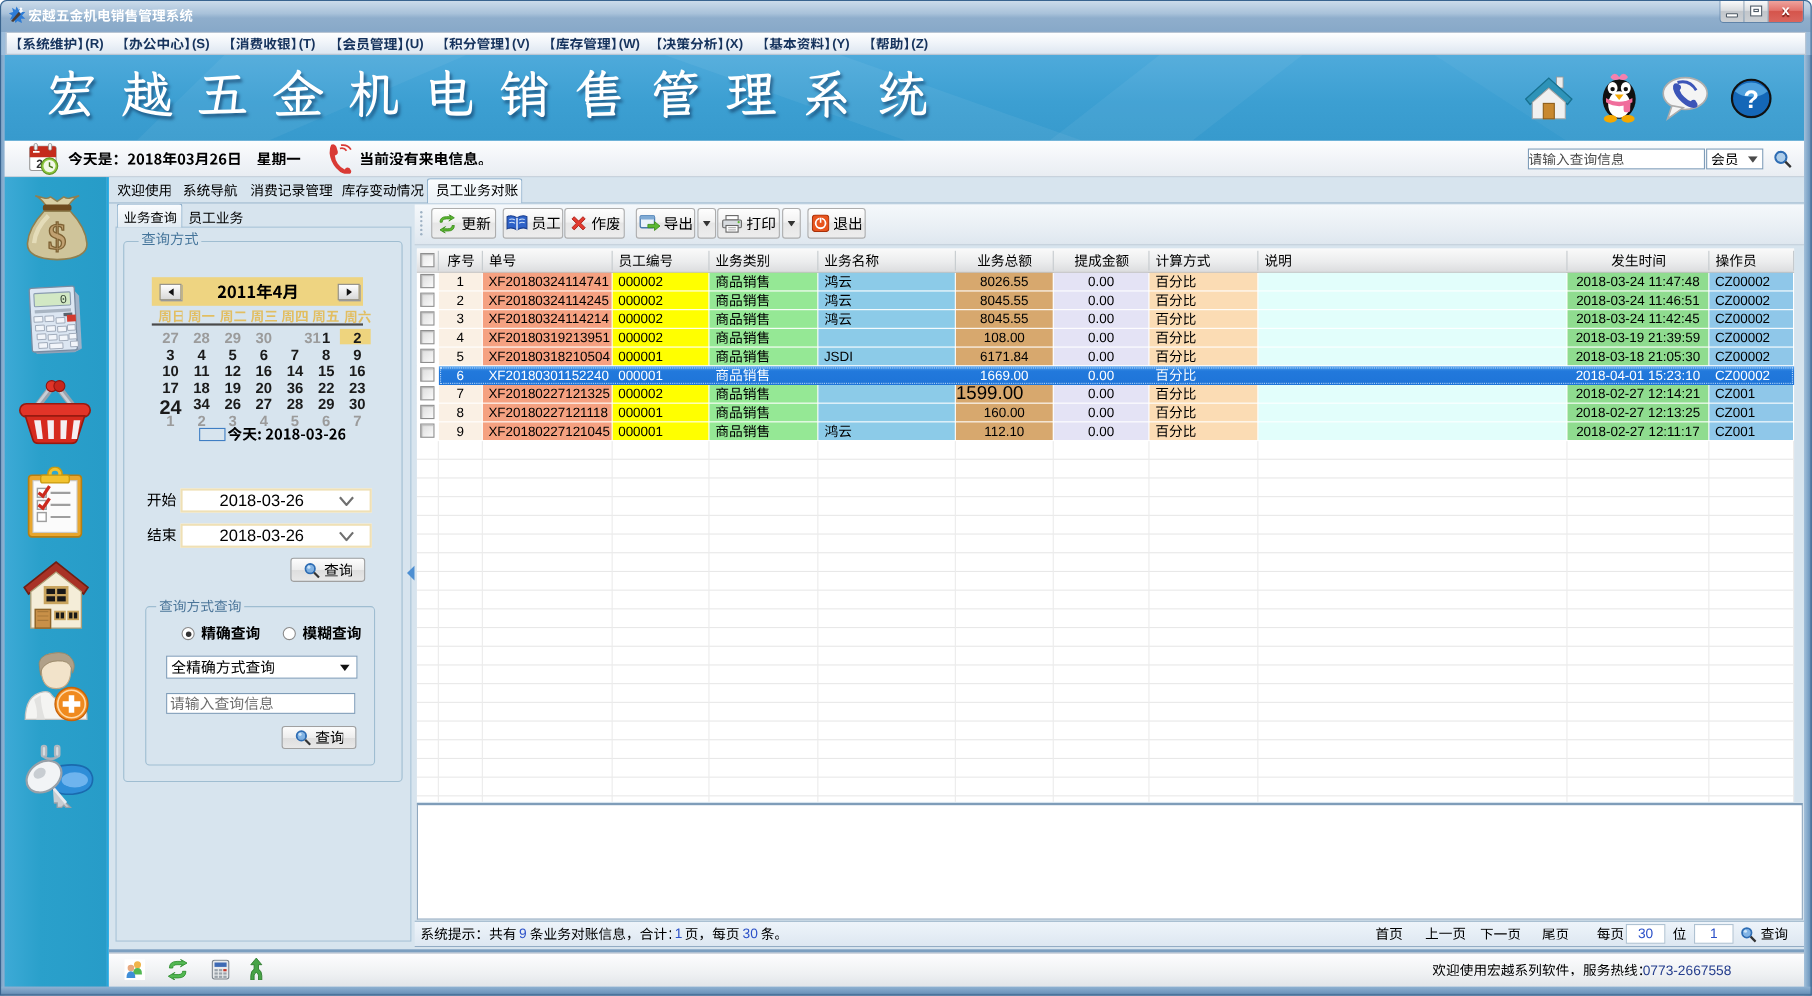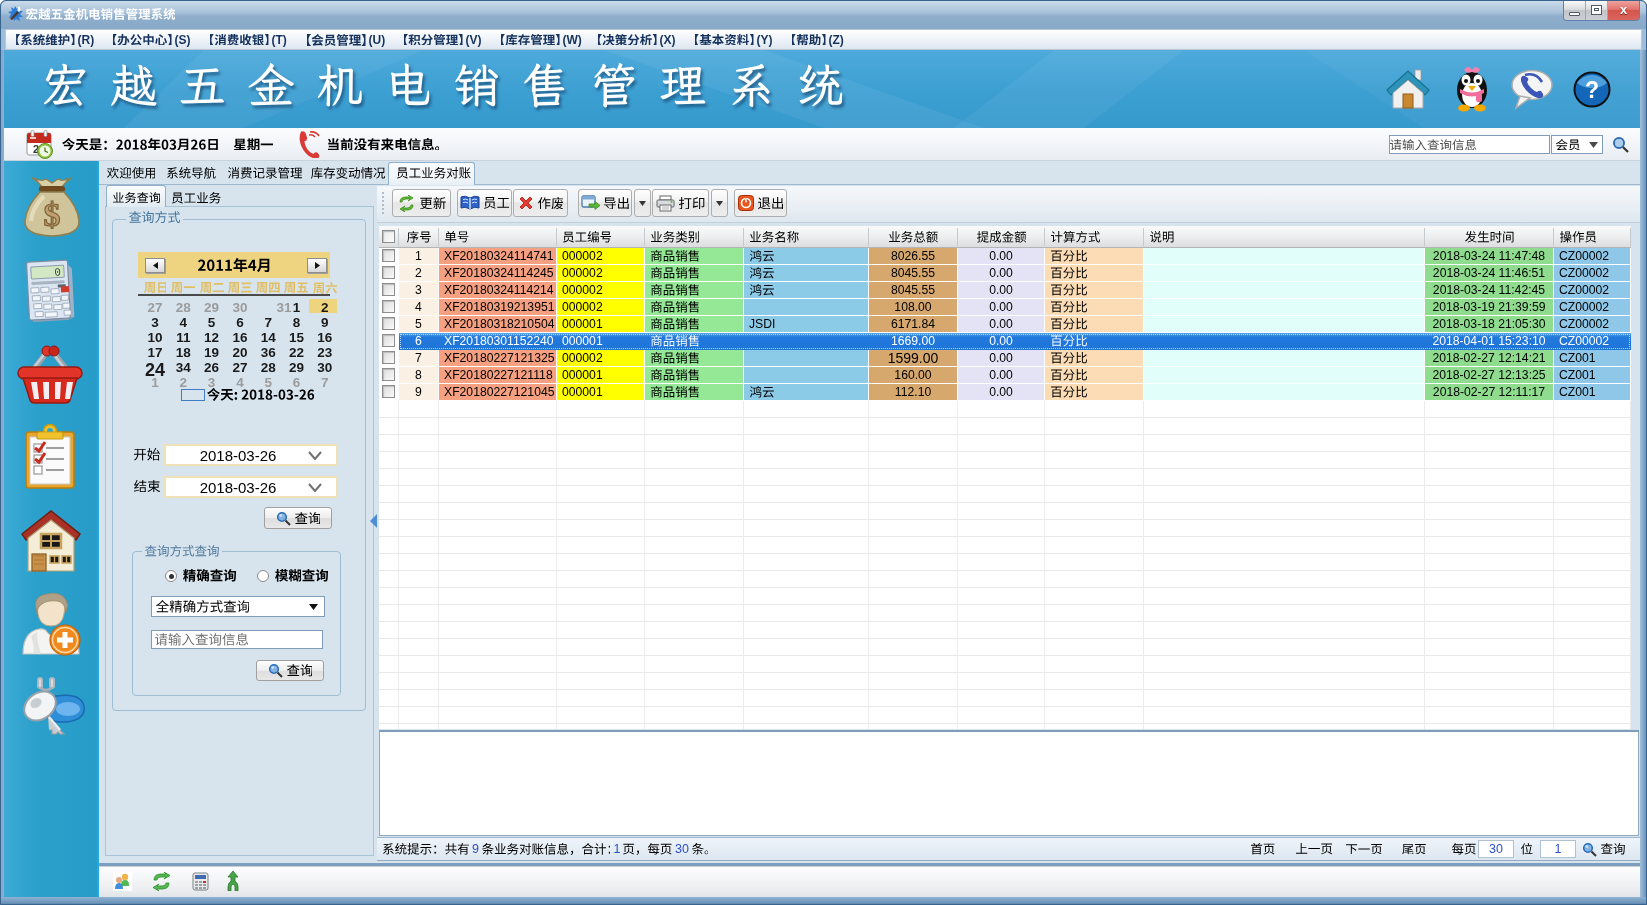--- a/index.html
+++ b/index.html
@@ -839,21 +839,21 @@
     <div class="abs" style="left:439px;top:350px;width:117px;height:16px;background:#F5A181"></div>
     <div class="abs" style="left:444px;top:350px;height:16px;font-size:12.2px;line-height:16px;color:#000">XF20180227121325</div>
     <div class="abs" style="left:557px;top:350px;width:87px;height:16px;background:#FFFF00"></div>
     <div class="abs" style="left:562px;top:350px;height:16px;font-size:12.2px;line-height:16px;color:#000">000002</div>
     <div class="abs" style="left:645px;top:350px;width:98px;height:16px;background:#95E895"></div>
     <svg class="tp" style="left:651.0px;top:352.2px;" width="48.0" height="11.6" viewBox="61 -844 3841 926">
       <use href="#t56" fill="#000"></use>
     </svg>
     <div class="abs" style="left:744px;top:350px;width:124px;height:16px;background:#8CCBE8"></div>
     <div class="abs" style="left:869px;top:350px;width:88px;height:16px;background:#D7A86E"></div>
-    <div class="abs" style="left:869px;top:350px;width:88px;height:16px;text-align:center;font-size:14px;line-height:16px;color:#000">1599.00</div>
+    <div class="abs" style="left:869px;top:350px;width:88px;height:16px;text-align:left;font-size:17px;line-height:16px;color:#000">1599.00</div>
     <div class="abs" style="left:958px;top:350px;width:86px;height:16px;background:#E4E3F5"></div>
     <div class="abs" style="left:958px;top:350px;width:86px;height:16px;text-align:center;font-size:12.2px;line-height:16px;color:#000">0.00</div>
     <div class="abs" style="left:1045px;top:350px;width:98px;height:16px;background:#FBDCB4"></div>
     <svg class="tp" style="left:1051.0px;top:352.3px;" width="36.0" height="11.5" viewBox="64 -835 2878 918">
       <use href="#t58" fill="#000"></use>
     </svg>
     <div class="abs" style="left:1144px;top:350px;width:280px;height:16px;background:#E2FEFB"></div>
     <div class="abs" style="left:1425px;top:350px;width:128px;height:16px;background:#8FDC8F"></div>
     <div class="abs" style="left:1425px;top:350px;width:128px;height:16px;text-align:center;font-size:12.2px;line-height:16px;color:#000">2018-02-27 12:14:21</div>
     <div class="abs" style="left:1554px;top:350px;width:76px;height:16px;background:#8FC7E9"></div>
@@ -1021,15 +1021,21 @@
         <rect x="7" y="12" width="3" height="2"></rect>
         <rect x="11" y="12" width="3" height="2"></rect>
 <rect x="3" y="15" width="3" height="2"></rect>
         <rect x="7" y="15" width="3" height="2"></rect>
         <rect x="11" y="15" width="3" height="2"></rect>
       </g>
 </svg>
     <svg class="abs" style="left:224px;top:871px" width="18" height="20" viewBox="0 0 18 20">
 <path d="M9 0 L14 6 L11 6 L11 10 Q14 12 14 16 L14 20 L11 20 L11 16 Q11 14 9 13 Q7 14 7 16 L7 20 L4 20 L4 16 Q4 12 7 10 L7 6 L4 6 Z" fill="#47A347" stroke="#2E7A2E" stroke-width="0.8"></path>
 </svg>
+    <div class="abs" style="right:73px;top:866px;height:31px;display:flex;align-items:center;font-size:12.5px;color:#233C8C;font-family:'Liberation Sans'">
+      <svg style="vertical-align:middle;" width="191.3" height="11.9" viewBox="25 -848 15301 955">
+        <use href="#t69" fill="#000"></use>
+      </svg>
+      <span>0773-2667558</span>
+    </div>
     <div class="abs" style="left:0;top:50px;width:4px;height:855px;background:linear-gradient(90deg,#7BA2C6,#8FB2D2)"></div>
     <div class="abs" style="left:1640px;top:50px;width:7px;height:855px;background:linear-gradient(90deg,#A3C0DA,#7BA2C6 60%,#6288AE)"></div>
     <div class="abs" style="left:0;top:897px;width:1647px;height:8px;background:linear-gradient(180deg,#8FB2D2,#6E96BC 70%,#54799E)"></div>
   </div>
 </body></html>

